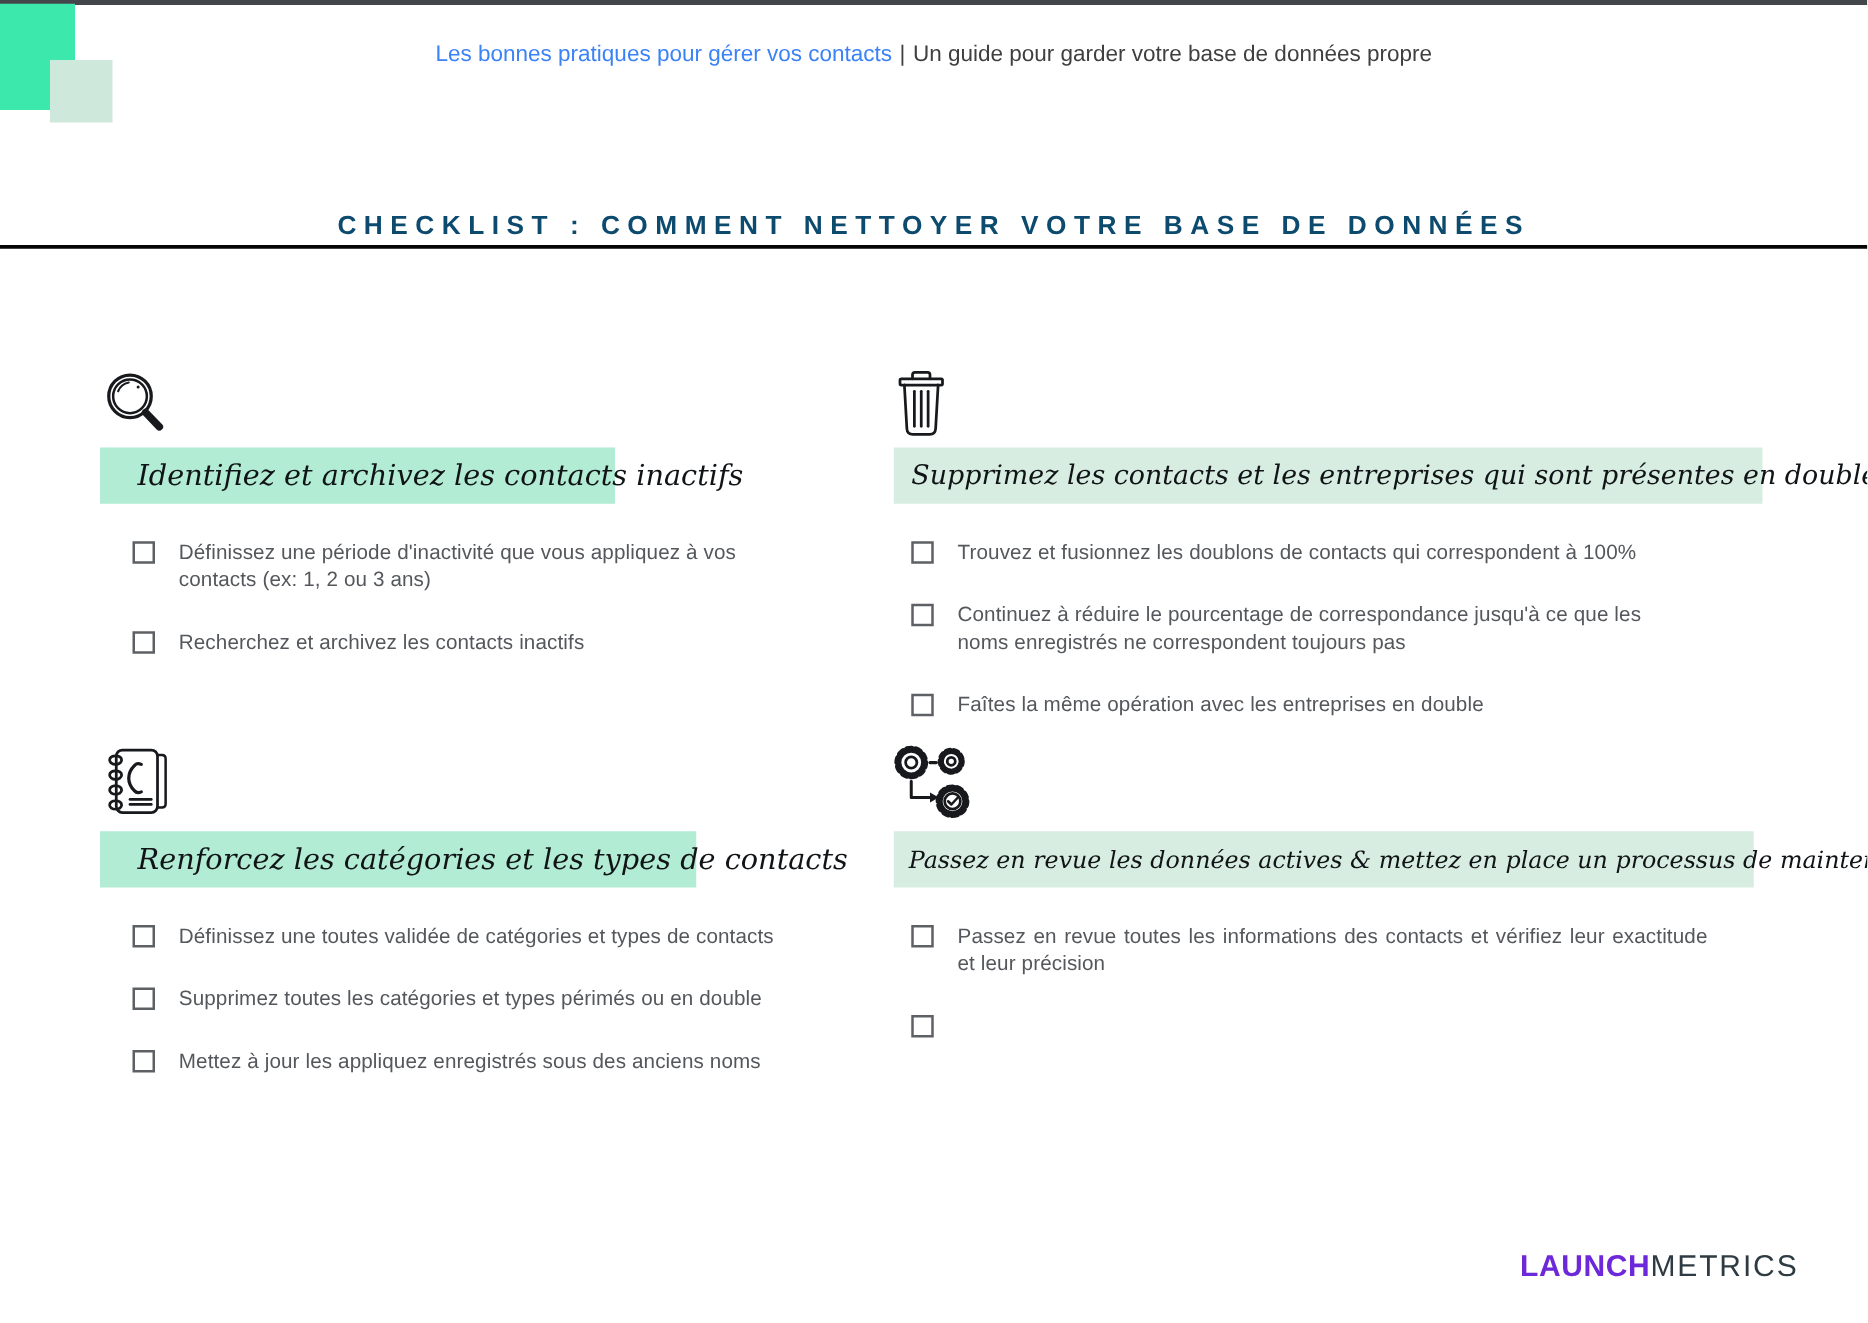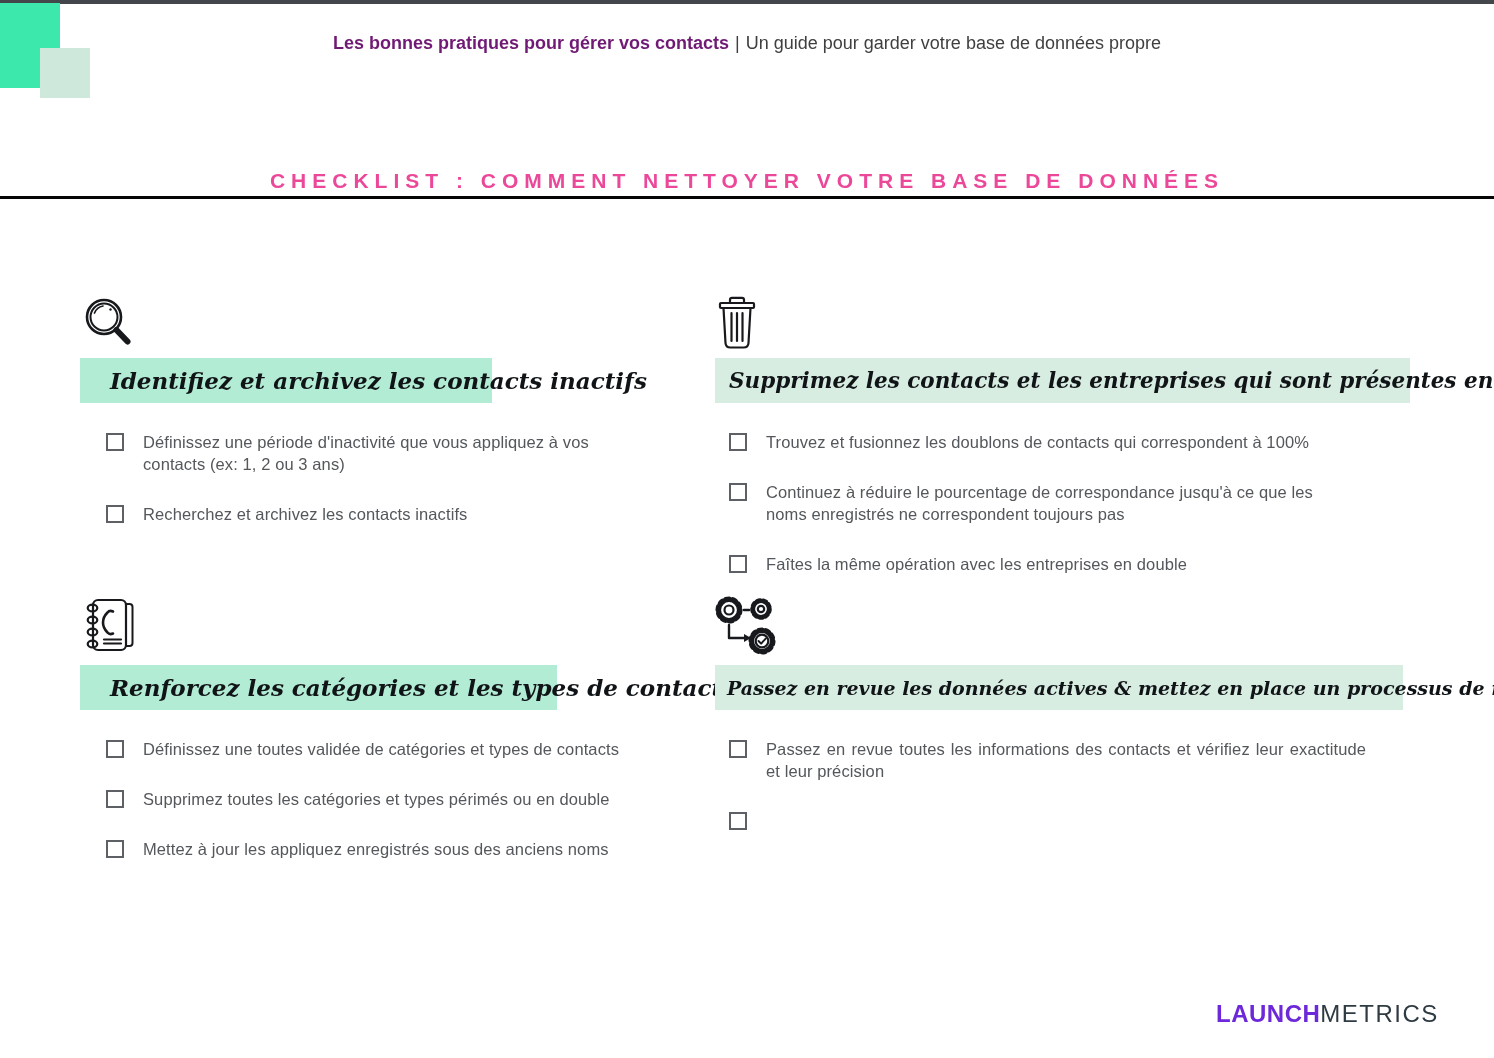--- a/index.html
+++ b/index.html
@@ -4,39 +4,39 @@
 <style>
   html,body{margin:0;padding:0;background:#fff;}
   .page{position:relative;width:1494px;height:1058px;background:#ffffff;overflow:hidden;
         font-family:"Liberation Sans", sans-serif;}
   .topbar{position:absolute;top:0;left:0;width:100%;height:4px;background:#43474c;}
   .sq-teal{position:absolute;left:0;top:3px;width:60px;height:85px;background:#3de8ad;}
   .sq-pale{position:absolute;left:40px;top:48px;width:50px;height:50px;background:#cfe8dc;}
 
   .doc-header{position:absolute;top:33px;left:0;width:100%;text-align:center;
               font-size:18px;color:#3f3f3f;}
-  .doc-header .bold{font-weight:700;color:#701a75;}
+  .doc-header .bold{font-weight:400;color:#3b82f6;}
   .doc-header .sep{color:#3f3f3f;padding:0 6px;}
 
   .main-title{position:absolute;top:169px;left:0;width:100%;text-align:center;
-              font-size:21px;font-weight:700;letter-spacing:6px;color:#ec4899;}
+              font-size:21px;font-weight:700;letter-spacing:6px;color:#0c4a6e;}
   .title-rule{position:absolute;top:196px;left:0;width:100%;height:3px;background:#050505;}
 
   .sec{position:absolute;}
   .sec-1{left:80px;top:294px;}
   .sec-2{left:715px;top:294px;}
   .sec-3{left:80px;top:596px;}
   .sec-4{left:715px;top:596px;}
 
   .icon-box{height:58px;margin-bottom:6px;}
   svg{display:block;}
   .stroke{fill:none;stroke:#17191c;stroke-width:2.2;stroke-linecap:round;stroke-linejoin:round;}
 
   .heading{box-sizing:border-box;display:flex;align-items:center;height:45px;
-           font-family:"DejaVu Serif", serif;font-style:italic;font-weight:700;
+           font-family:"DejaVu Serif", serif;font-style:italic;font-weight:400;
            color:#111417;white-space:nowrap;overflow:visible;}
   .h-strong{background:#b2ecd4;}
   .h-pale{background:#d8ede2;}
   .sec-1 .heading{width:412px;padding-left:30px;font-size:23px;}
   .sec-2 .heading{width:695px;padding-left:14px;font-size:21.5px;}
   .sec-3 .heading{width:477px;padding-left:30px;font-size:23px;margin-top:11px;}
   .sec-4 .heading{width:688px;padding-left:12px;font-size:19px;margin-top:11px;}
 
   .items{margin-top:21px;}
   .sec-1 .items,.sec-3 .items{margin-left:26px;}

